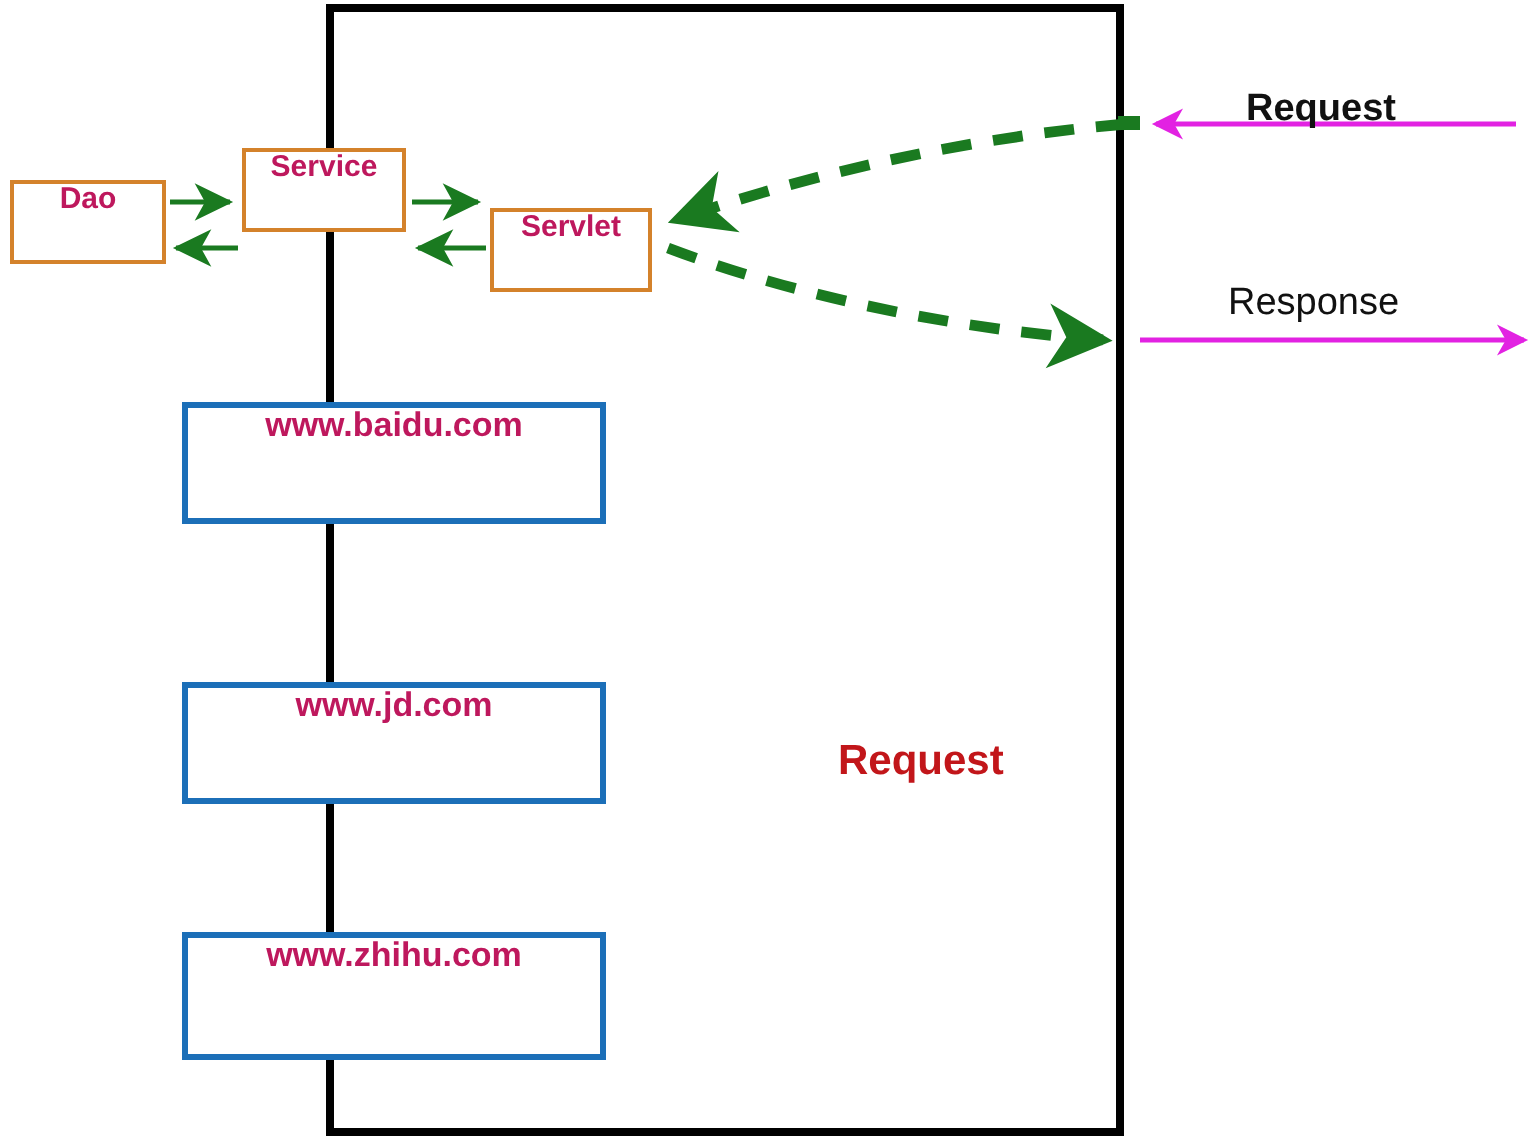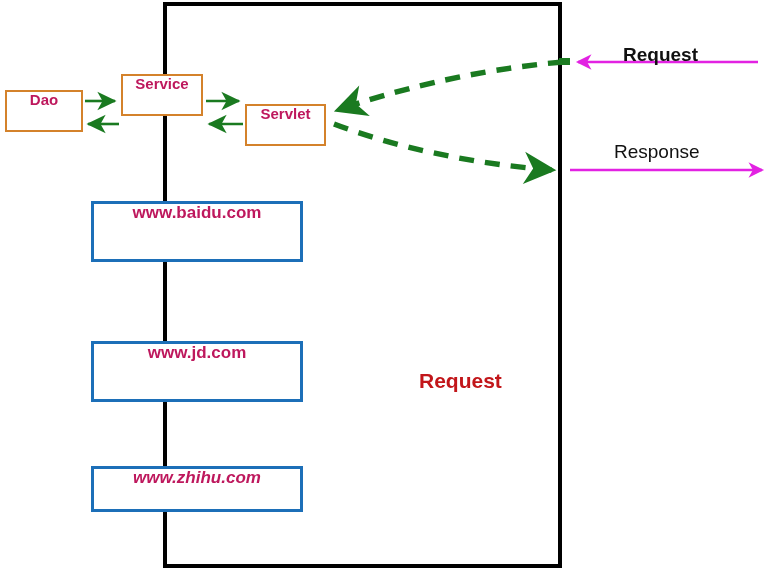--- a/index.html
+++ b/index.html
@@ -46,21 +46,21 @@
     font-weight: bold;
     z-index: 6;
   }
 
   .box-dao     { left: 5px;  top: 90px;  width: 78px;  height: 42px; }
   .box-service { left: 121px; top: 74px; width: 82px;  height: 42px; }
   .box-servlet { left: 245px; top: 104px; width: 81px;  height: 42px; }
 
   .box-baidu { left: 91px; top: 201px; width: 212px; height: 61px; }
   .box-jd    { left: 91px; top: 341px; width: 212px; height: 61px; }
-  .box-zhihu { left: 91px; top: 466px; width: 212px; height: 46px; font-style: italic; }
+  .box-zhihu { left: 91px; top: 466px; width: 212px; height: 64px; }
 
   
   .label {
     position: absolute;
     white-space: nowrap;
     line-height: 1;
     z-index: 7;
   }
   .label-tomcat {
     left: 419px;

